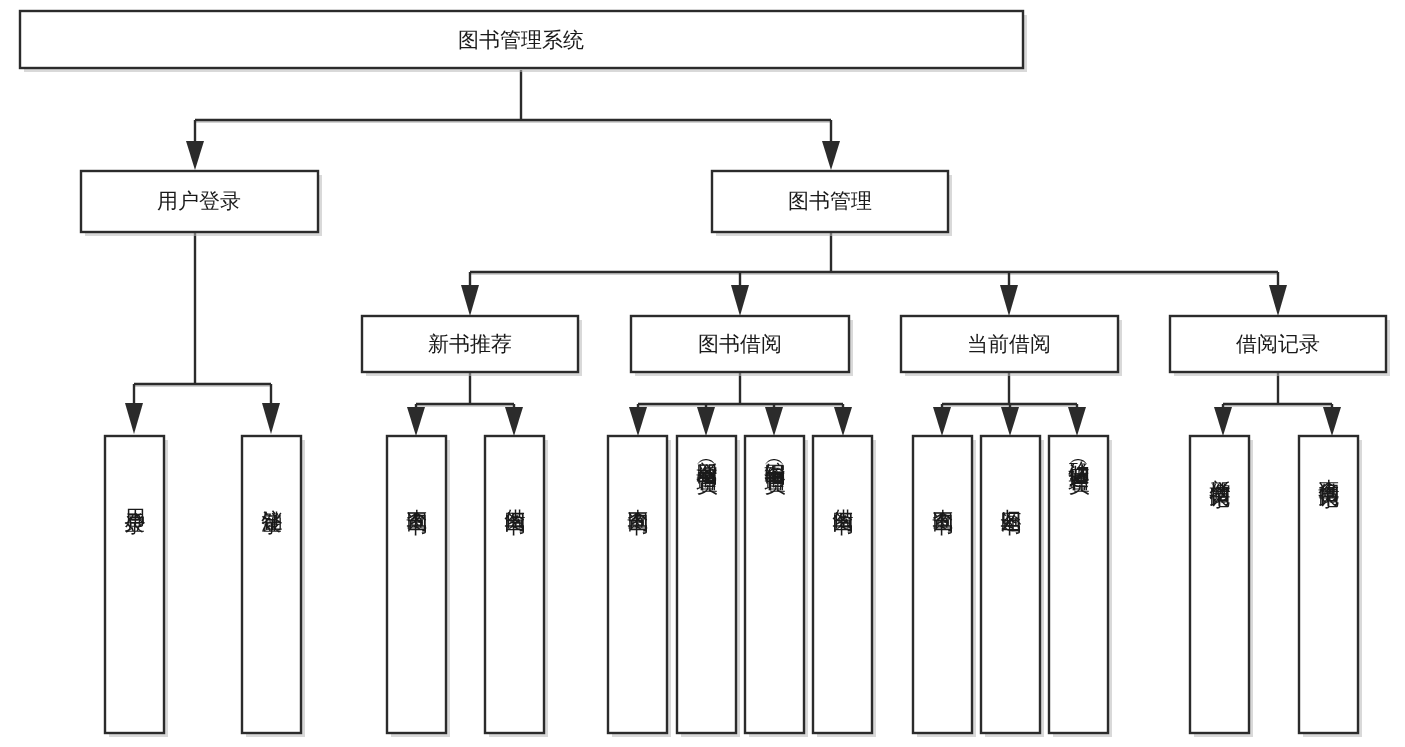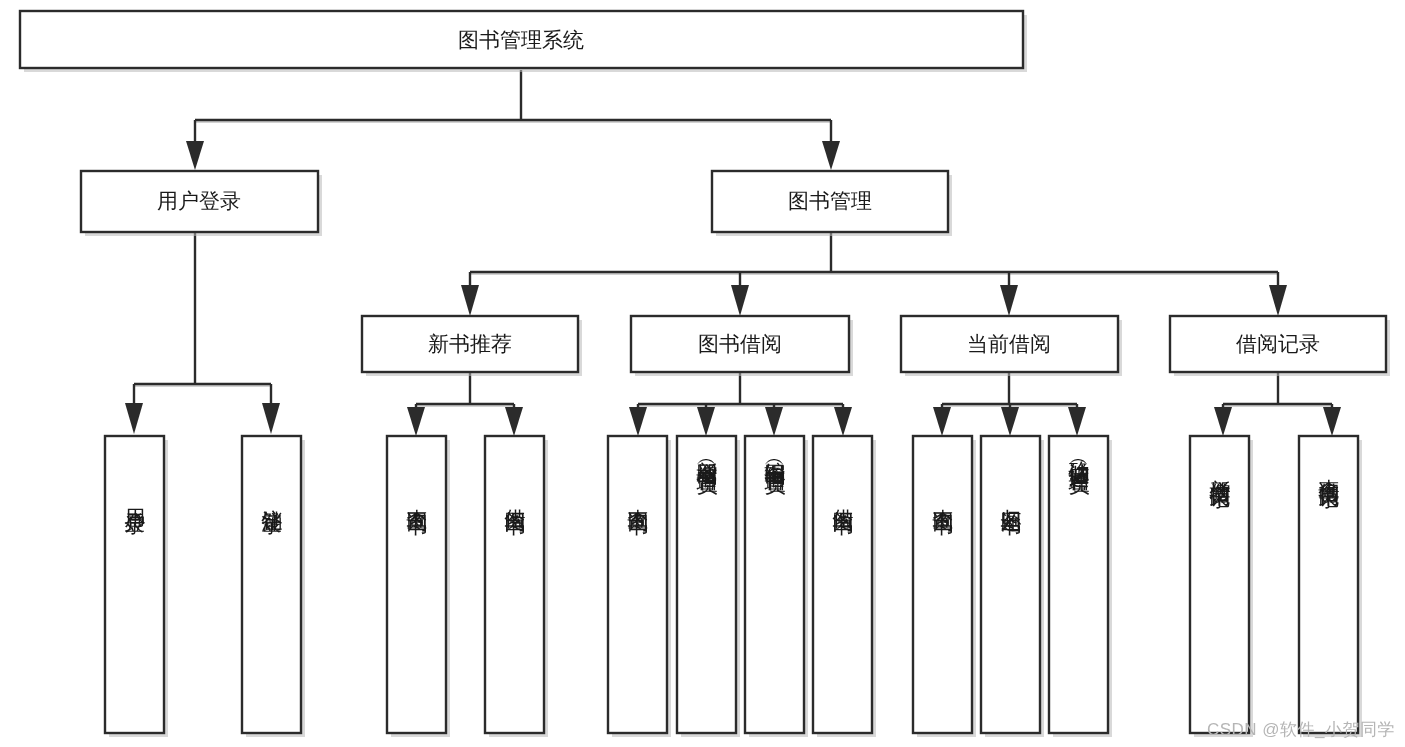--- a/index.html
+++ b/index.html
@@ -276,15 +276,14 @@
   </div>
 
   <div class="leaf-label-wrap" style="left:1190px; top:436px; width:59px; height:297px;">
     <span class="leaf-label" style="margin-top:26px;">新增借阅记录</span>
   </div>
 
   <div class="leaf-label-wrap" style="left:1299px; top:436px; width:59px; height:297px;">
     <span class="leaf-label" style="margin-top:26px;">查询借阅记录</span>
   </div>
 
-  <div class="watermark">CSDN @软件_小贺同学</div>
 
 </div>
 
 </body></html>

